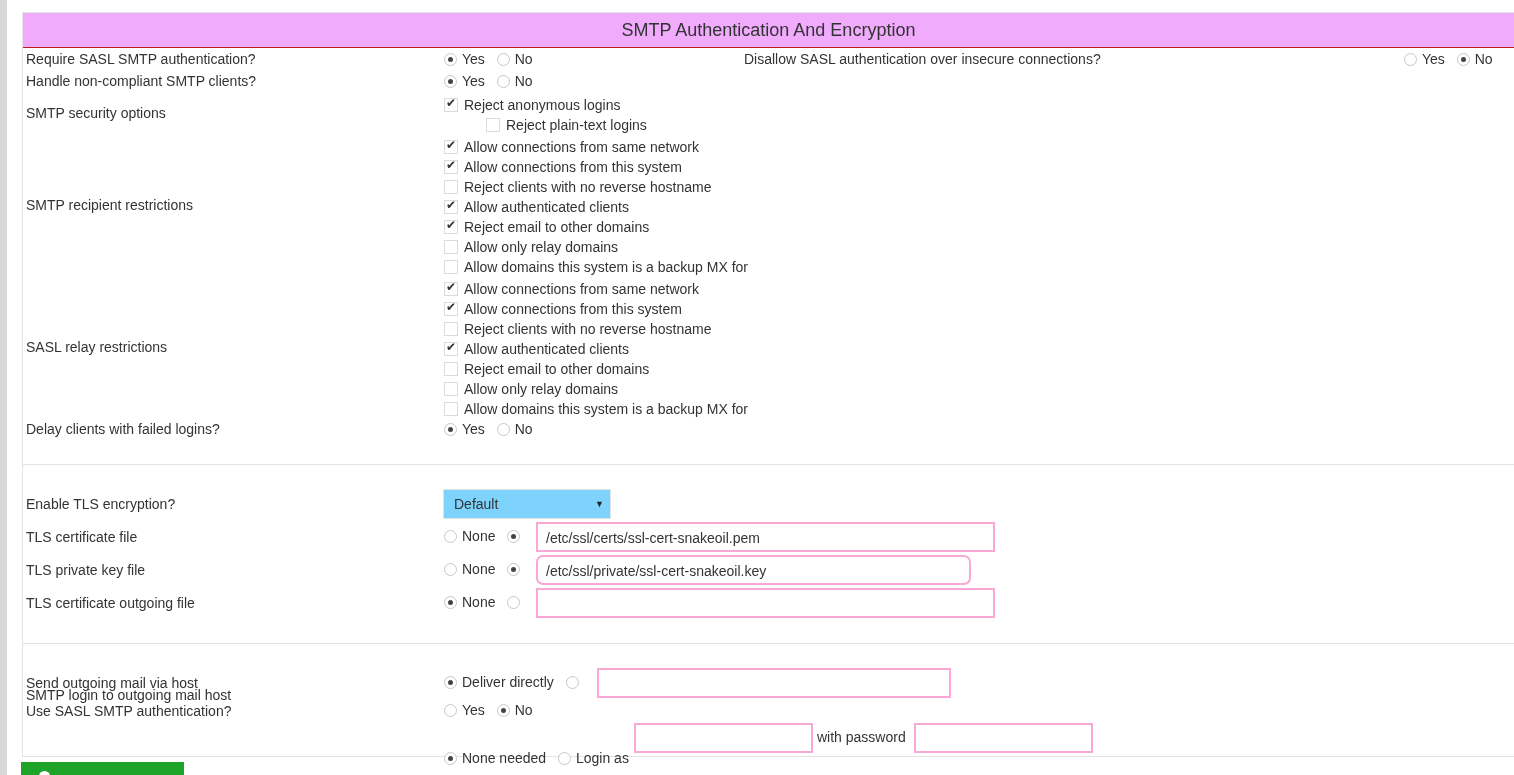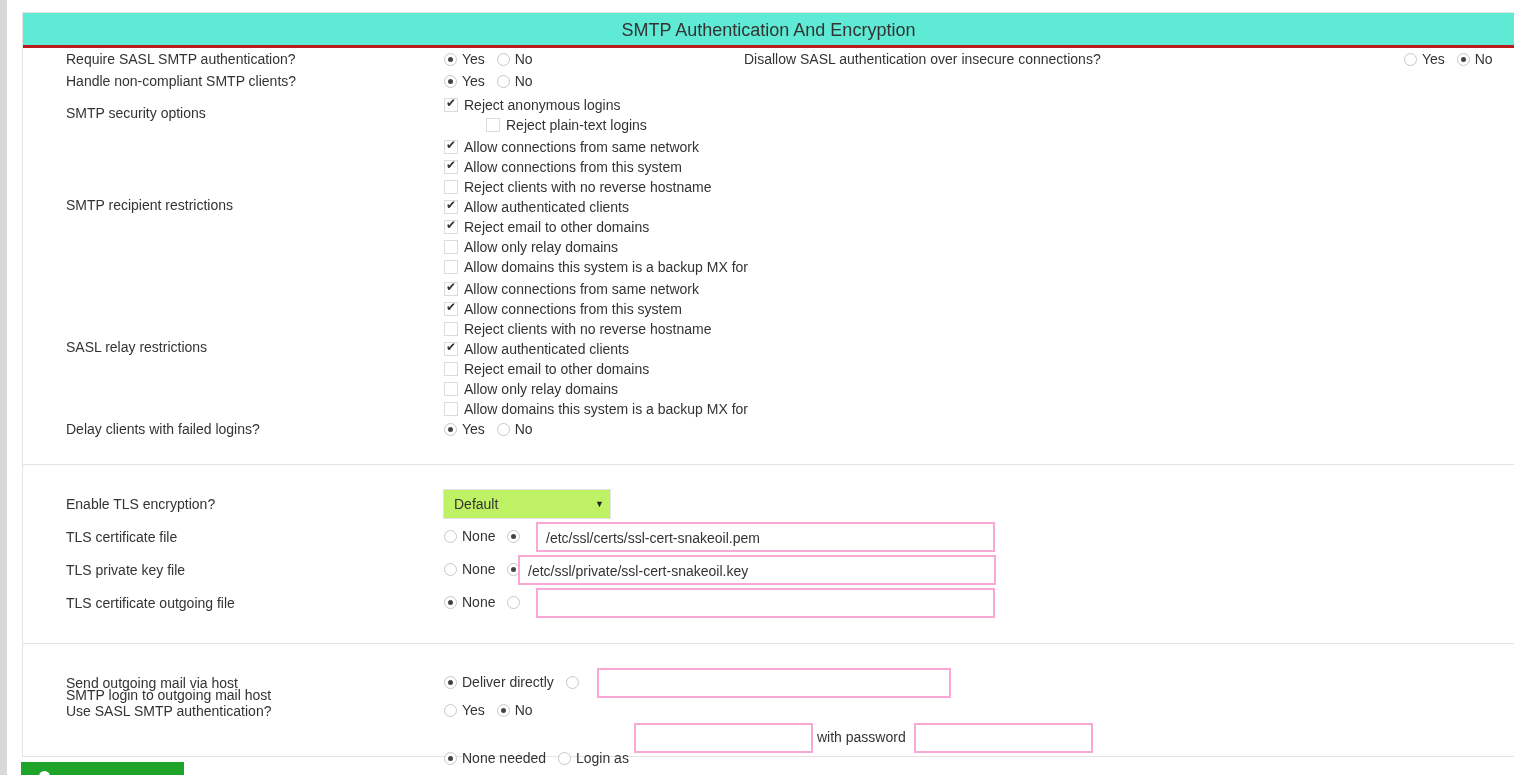--- a/index.html
+++ b/index.html
@@ -1,31 +1,31 @@
 <!DOCTYPE html>
 <html><head>
 <meta charset="utf-8">
 <style>
   * { box-sizing: border-box; margin: 0; padding: 0; }
   html, body { width: 1514px; height: 775px; overflow: hidden; background: #fff; }
   body { font-family: "Liberation Sans", "DejaVu Sans", sans-serif; font-size: 14px; color: #333; position: relative; }
   .left-strip { position: absolute; left: 0; top: 0; width: 7px; height: 775px; background: #d9d9d9; }
   .panel { position: absolute; left: 22px; top: 12px; width: 1492px; height: 745px; border-left: 1px solid #e4e4e4; border-top: 1px solid #e4e4e4; border-bottom: 1px solid #e4e4e4; }
-  .panel-header { height: 35px; background: #5eead4; border-bottom: 3px solid #b91c1c; text-align: center; font-size: 18px; line-height: 34px; color: #333; }
+  .panel-header { height: 35px; background: #f0abfc; border-bottom: 1px solid #b91c1c; text-align: center; font-size: 18px; line-height: 34px; color: #333; }
   .row { position: absolute; left: 0; width: 100%; }
-  .label { position: absolute; left: 3px; font-size: 14px; color: #333; white-space: nowrap; margin-left: 40px; }
+  .label { position: absolute; left: 3px; font-size: 14px; color: #333; white-space: nowrap; }
   .abs { position: absolute; white-space: nowrap; }
   .opt { display: inline-flex; align-items: center; font-size: 14px; color: #333; }
   .radio { display: inline-block; width: 13px; height: 13px; border: 1px solid #c7c7c7; border-radius: 50%; background: #fff; position: relative; margin-right: 5px; }
   .radio.on::after { content: ""; position: absolute; left: 3px; top: 3px; width: 5px; height: 5px; border-radius: 50%; background: #444; }
   .check { display: inline-block; width: 14px; height: 14px; border: 1px solid #dcdcdc; background: #fff; position: relative; margin-right: 6px; }
   .check.on::after { content: "\2714"; position: absolute; left: 1px; top: -3px; font-size: 12px; color: #333; }
   .divider { position: absolute; left: 0; width: 100%; height: 1px; background: #e4e4e4; }
   .text-input { position: absolute; height: 30px; border: 2px solid #f9a8d4; background: #fff; font-size: 14px; color: #333; padding-left: 8px; line-height: 28px; font-family: "Liberation Sans", sans-serif; }
-  .select { position: absolute; height: 30px; border: 1px solid #e2e2e2; background: #bef264; font-size: 14px; color: #333; padding-left: 10px; line-height: 28px; }
+  .select { position: absolute; height: 30px; border: 1px solid #e2e2e2; background: #7dd3fc; font-size: 14px; color: #333; padding-left: 10px; line-height: 28px; }
   .select .arrow { position: absolute; right: 6px; top: 0; font-size: 9px; color: #222; }
   .save-btn { position: absolute; left: 21px; top: 762px; width: 163px; height: 30px; background: #1ea529; }
   .save-btn .icon { position: absolute; left: 18px; top: 9px; width: 11px; height: 11px; border-radius: 50%; background: #fff; }
 </style>
 </head>
 <body>
 
 <div class="left-strip"></div>
 
 <div class="panel">
@@ -183,21 +183,21 @@
   <span class="label" style="top:549px;">TLS private key file</span>
   <span class="abs" style="left:421px; top:548px;">
     <span class="opt">
         <span class="radio"></span>
         <span>None</span>
       </span>
     <span class="opt" style="margin-left:8px;">
         <span class="radio on"></span>
       </span>
   </span>
-  <div class="text-input" style="left:495px; top:542px; width:478px;">/etc/ssl/private/ssl-cert-snakeoil.key</div>
+  <div class="text-input" style="left:513px; top:542px; width:435px;border-radius:7px;">/etc/ssl/private/ssl-cert-snakeoil.key</div>
 
   <span class="label" style="top:582px;">TLS certificate outgoing file</span>
   <span class="abs" style="left:421px; top:581px;">
     <span class="opt">
         <span class="radio on"></span>
         <span>None</span>
       </span>
     <span class="opt" style="margin-left:8px;">
         <span class="radio"></span>
       </span>

